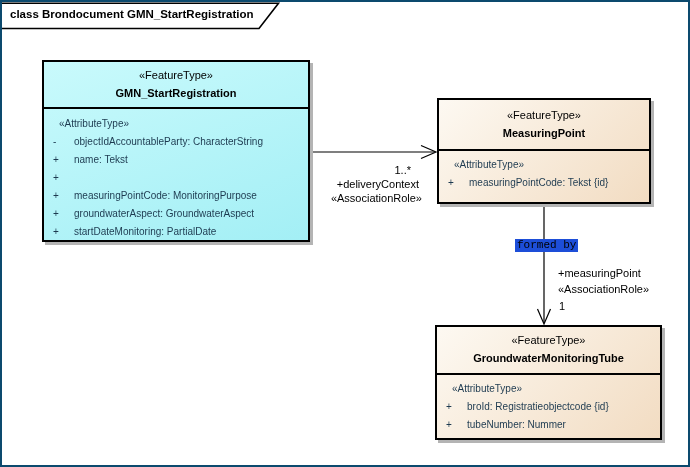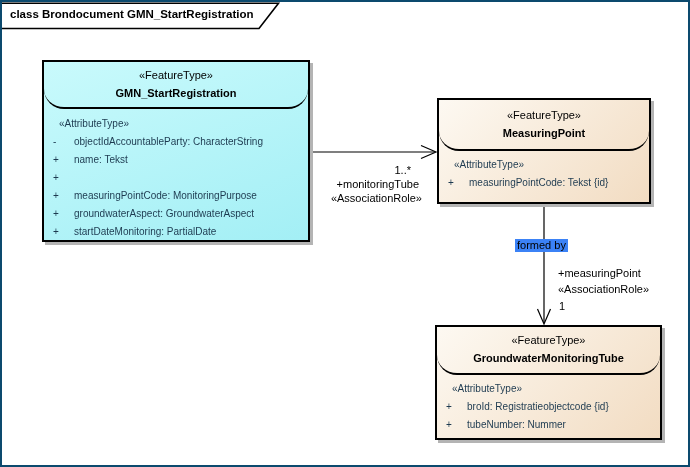--- a/index.html
+++ b/index.html
@@ -13,33 +13,33 @@
     position:absolute; left:8px; top:6px; z-index:3;
     font-size:11.5px; font-weight:bold; white-space:nowrap;
   }
   .class-box{
     position:absolute; z-index:2; box-sizing:border-box;
     border:2px solid #000; overflow:hidden;
     box-shadow:3px 3px 0 var(--shadow,#b4b4b4);
   }
   .class-box.cyan{background:linear-gradient(160deg, var(--cyan-top,#c9fafc) 0%, var(--cyan-bottom,#a5eff5) 100%);}
   .class-box.tan{background:linear-gradient(135deg, var(--tan-light,#fdf9f2) 0%, var(--tan-dark,#f2dcc2) 100%);}
-  .box-header{box-sizing:border-box; border-bottom:2px solid #000; text-align:center;border-radius:20px;}
+  .box-header{box-sizing:border-box; border-bottom:2px solid #000; text-align:center;}
   .stereotype{font-size:11px; line-height:17px;}
   .class-name{font-size:11px; font-weight:bold; line-height:18px;}
   .box-attrs{font-size:10px; line-height:18px; color:var(--attr-text,#1d3a50);}
   .attr-stereotype{padding-left:15px;}
   .attr-row{display:flex;}
   .vis{flex:none; width:21px; padding-left:9px;}
   .attr-text{white-space:nowrap;}
   .conn-lbl{
     position:absolute; z-index:3; font-size:11px; line-height:13px;
     white-space:nowrap; color:#000;
   }
-  .lbl-bg{background:#3b82f6; padding:0 2px;}
+  .lbl-bg{background:#1d4ed8; padding:0 2px;font-family:Liberation Mono, monospace;}
 </style>
 </head>
 <body>
 
 <div class="canvas">
 
   <svg class="overlay" width="690" height="467" viewBox="0 0 690 467">
 
     <path d="M0,1.2 L276.5,1.2 L257,26.5 L0,26.5" fill="#ffffff" stroke="#000000" stroke-width="1.6"></path>
 
@@ -111,21 +111,21 @@
         <span class="attr-text">broId: Registratieobjectcode {id}</span>
       </div>
       <div class="attr-row">
         <span class="vis">+</span>
         <span class="attr-text">tubeNumber: Nummer</span>
       </div>
     </div>
   </div>
 
   <div class="conn-lbl" style="right:277px; top:162px;">1..*</div>
-  <div class="conn-lbl" style="right:269px; top:176px;">+monitoringTube</div>
+  <div class="conn-lbl" style="right:269px; top:176px;">+deliveryContext</div>
   <div class="conn-lbl" style="right:266px; top:190px;">«AssociationRole»</div>
 
   <div class="conn-lbl lbl-bg" style="left:513px; top:237px;">formed by</div>
   <div class="conn-lbl" style="left:556px; top:265px;">+measuringPoint</div>
   <div class="conn-lbl" style="left:556px; top:281px;">«AssociationRole»</div>
   <div class="conn-lbl" style="left:557px; top:298px;">1</div>
 
 </div>
 
 </body></html>

